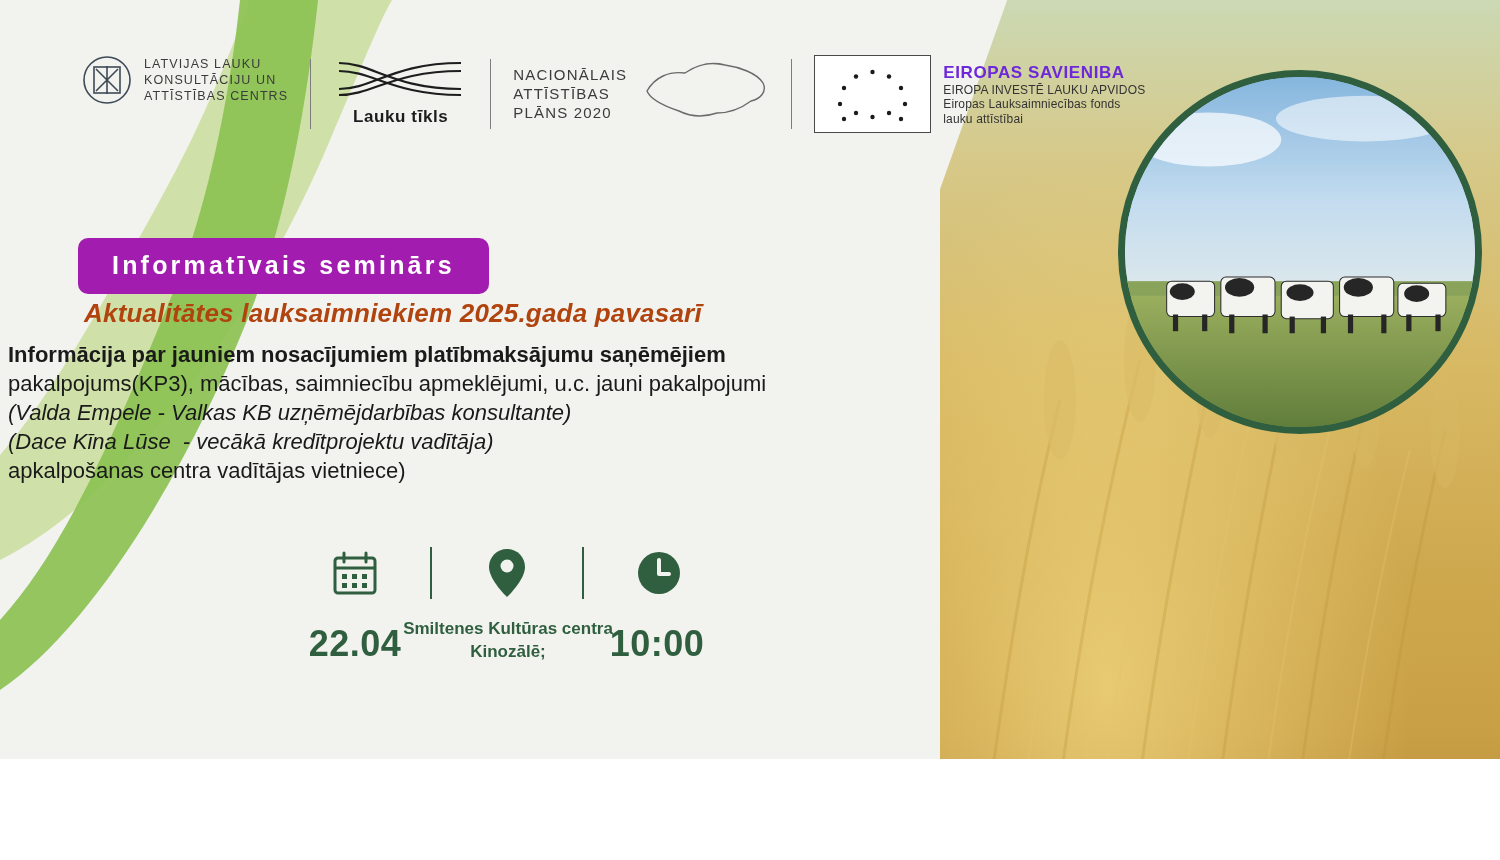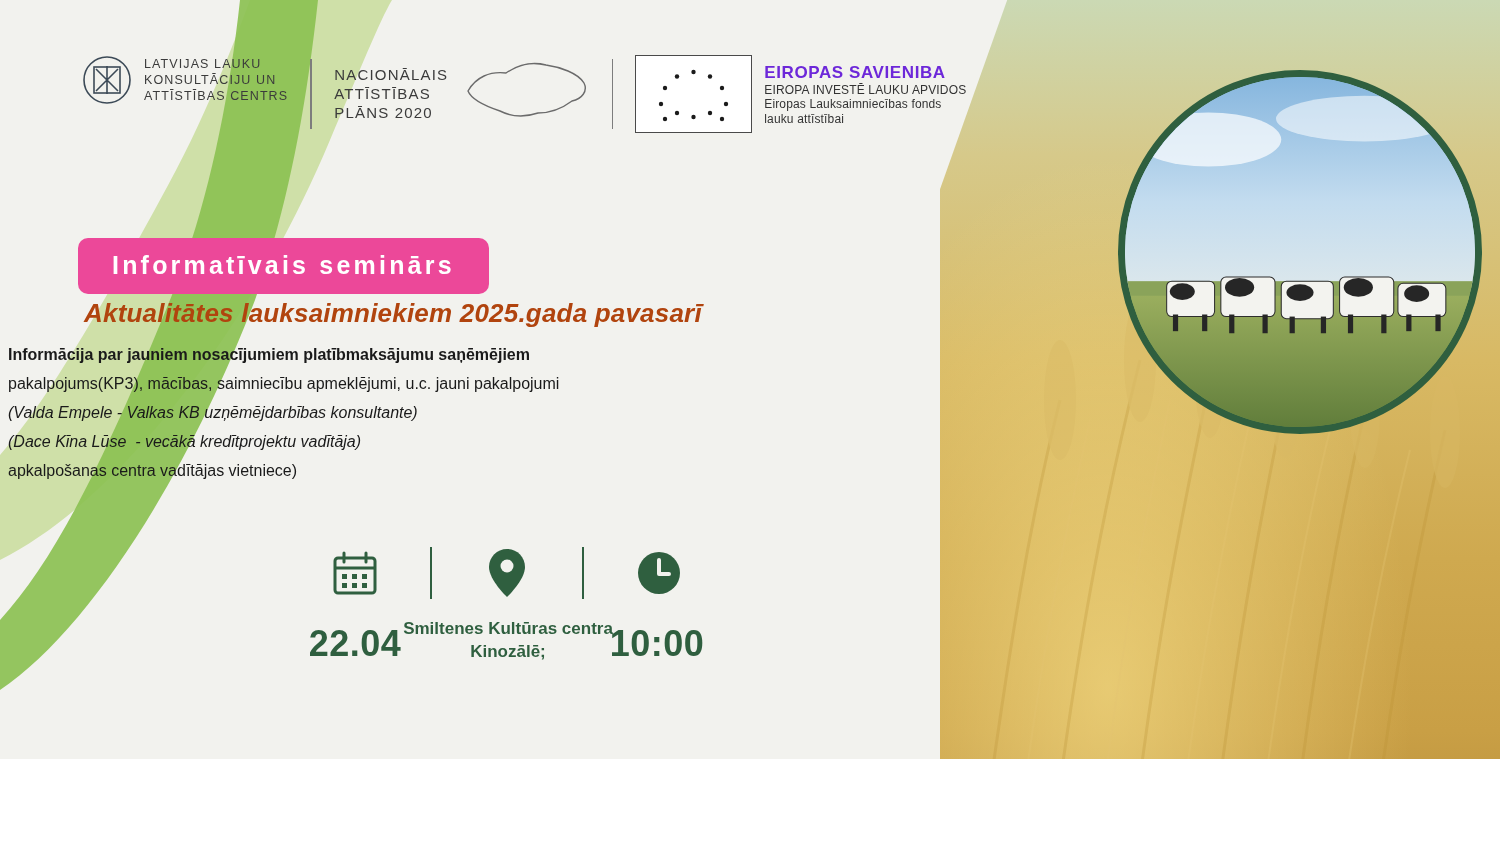--- a/index.html
+++ b/index.html
@@ -125,21 +125,21 @@
     position: absolute;
     left: 0;
     top: 0;
     width: 1000px;
     z-index: 6;
   }
   .badge {
     position: absolute;
     left: 78px;
     top: 238px;
-    background: #ec4899;
+    background: #a21caf;
     color: #ffffff;
     font-size: 25px;
     font-weight: bold;
     letter-spacing: 3.2px;
     padding: 13px 34px 14px 34px;
     border-radius: 10px;
   }
   .title {
     position: absolute;
     left: 84px;
@@ -149,21 +149,21 @@
     font-weight: bold;
     font-style: italic;
     letter-spacing: .2px;
   }
   .body-text {
     position: absolute;
     left: 8px;
     top: 340px;
     width: 960px;
     color: #1a1a1a;
-    font-size: 16px;
+    font-size: 22px;
     line-height: 29px;
   }
   .body-text .bold { font-weight: bold; }
   .body-text .italic { font-style: italic; }
   .line { white-space: pre-wrap; }
 
   
   .details {
     position: absolute;
     left: 280px;
@@ -312,20 +312,33 @@
       </svg>
       <div class="llkc-text">
         <div>LATVIJAS LAUKU</div>
         <div>KONSULTĀCIJU UN</div>
         <div>ATTĪSTĪBAS CENTRS</div>
       </div>
     </div>
 
     <div class="divider"></div>
 
+    <div class="logo-block">
+      <div>
+        <svg width="135" height="48" viewBox="0 0 135 48">
+          <g stroke="#1d1d1d" stroke-width="2.2" fill="none">
+            <path d="M6,8 C40,8 60,34 128,34"></path>
+            <path d="M6,16 C40,16 60,40 128,40"></path>
+            <path d="M6,34 C40,34 60,8 128,8"></path>
+            <path d="M6,40 C40,40 60,16 128,16"></path>
+          </g>
+        </svg>
+        <div class="lauku-tikls-text">Lauku tīkls</div>
+      </div>
+    </div>
 
     <div class="divider"></div>
 
     <div class="logo-block">
       <div class="nap-text">
         <div>NACIONĀLAIS</div>
         <div>ATTĪSTĪBAS</div>
         <div>PLĀNS 2020</div>
       </div>
       <svg width="130" height="76" viewBox="0 0 130 76">

